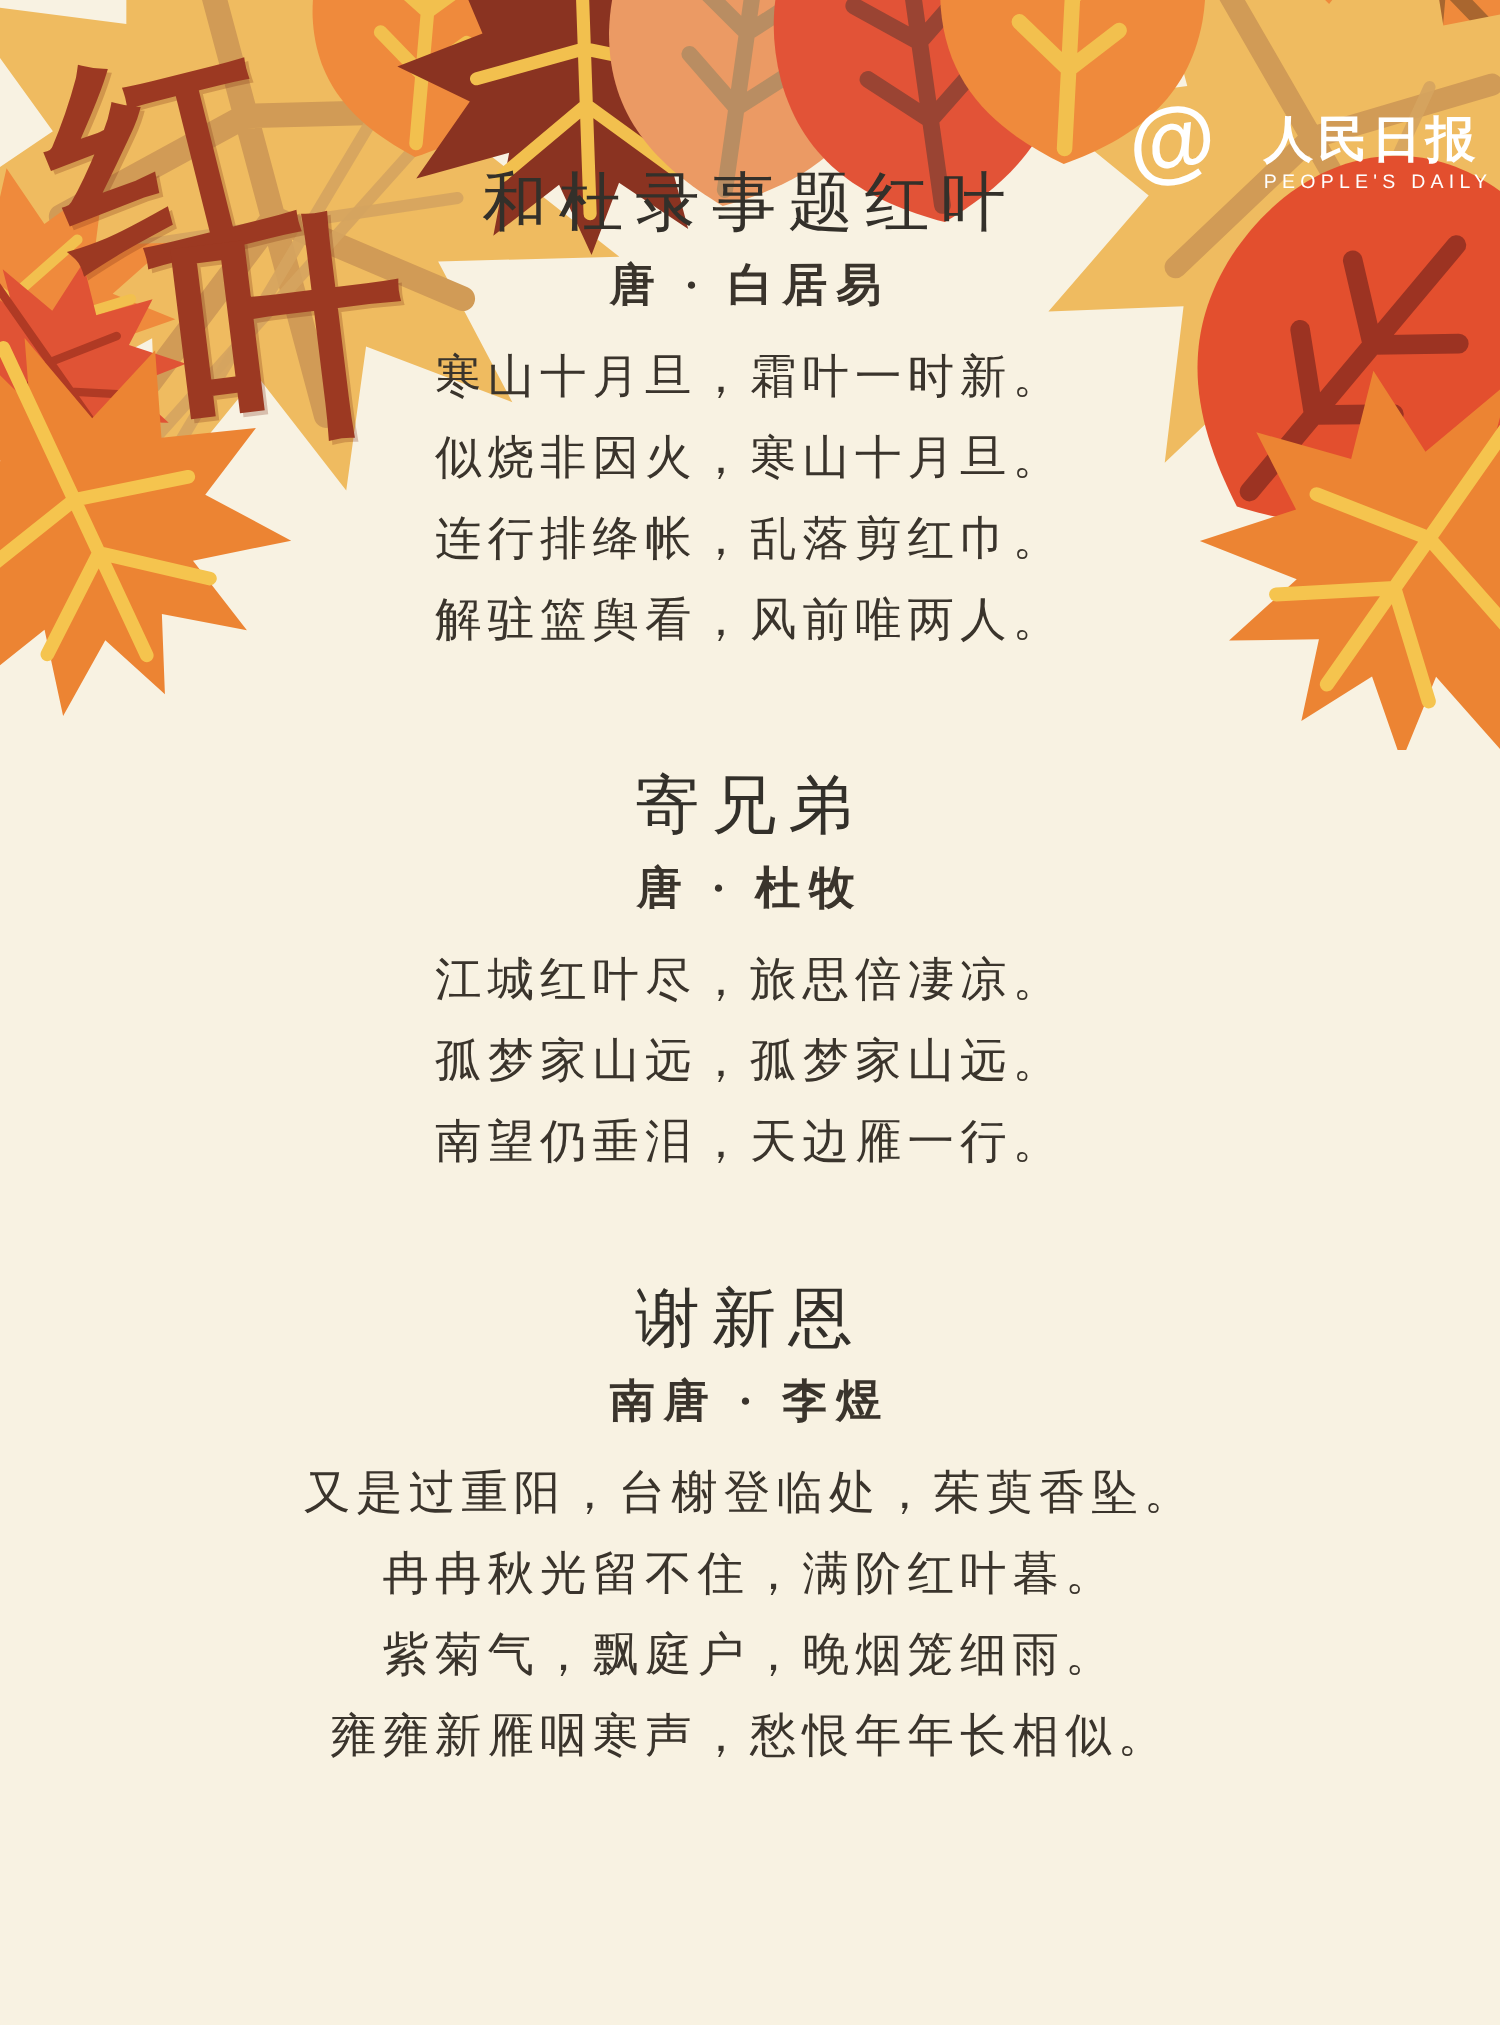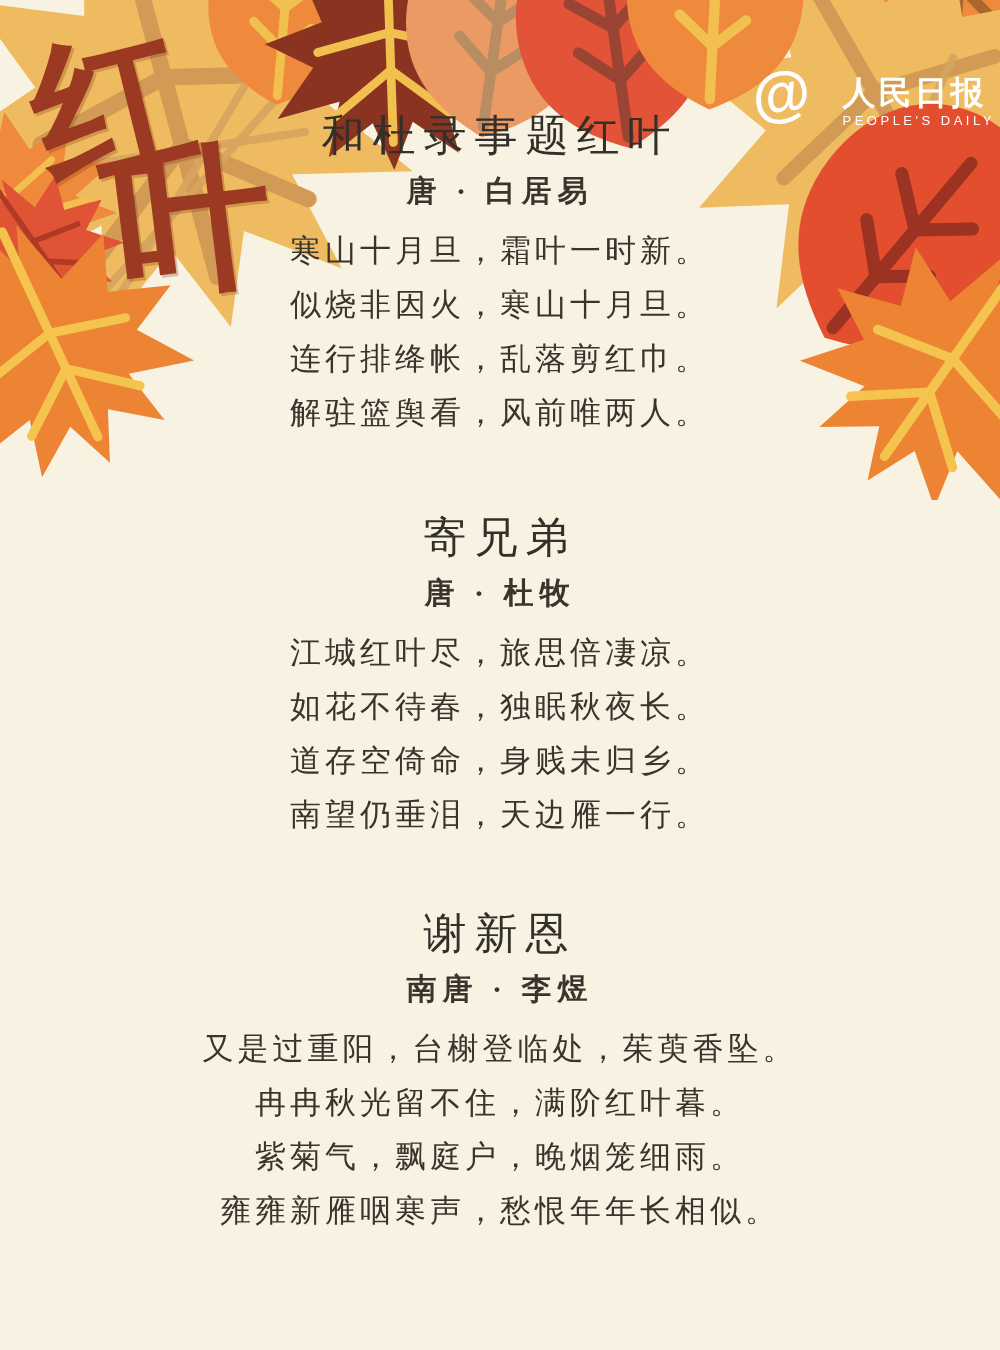--- a/index.html
+++ b/index.html
@@ -128,22 +128,21 @@
         <p class="poem-line">连行排绛帐，乱落剪红巾。</p>
         <p class="poem-line">解驻篮舆看，风前唯两人。</p>
       </div>
     </section>
 
     <section class="poem poem-2">
       <h2 class="poem-title">寄兄弟</h2>
       <div class="poem-author">唐 · 杜牧</div>
       <div class="poem-lines">
         <p class="poem-line">江城红叶尽，旅思倍凄凉。</p>
-        <p class="poem-line">如花不待春，独眠秋夜长。</p>
-        <p class="poem-line">道存空倚命，身贱未归乡。</p>
+        <p class="poem-line">孤梦家山远，孤梦家山远。</p>
         <p class="poem-line">南望仍垂泪，天边雁一行。</p>
       </div>
     </section>
 
     <section class="poem poem-3">
       <h2 class="poem-title">谢新恩</h2>
       <div class="poem-author">南唐 · 李煜</div>
       <div class="poem-lines">
         <p class="poem-line">又是过重阳，台榭登临处，茱萸香坠。</p>
         <p class="poem-line">冉冉秋光留不住，满阶红叶暮。</p>

